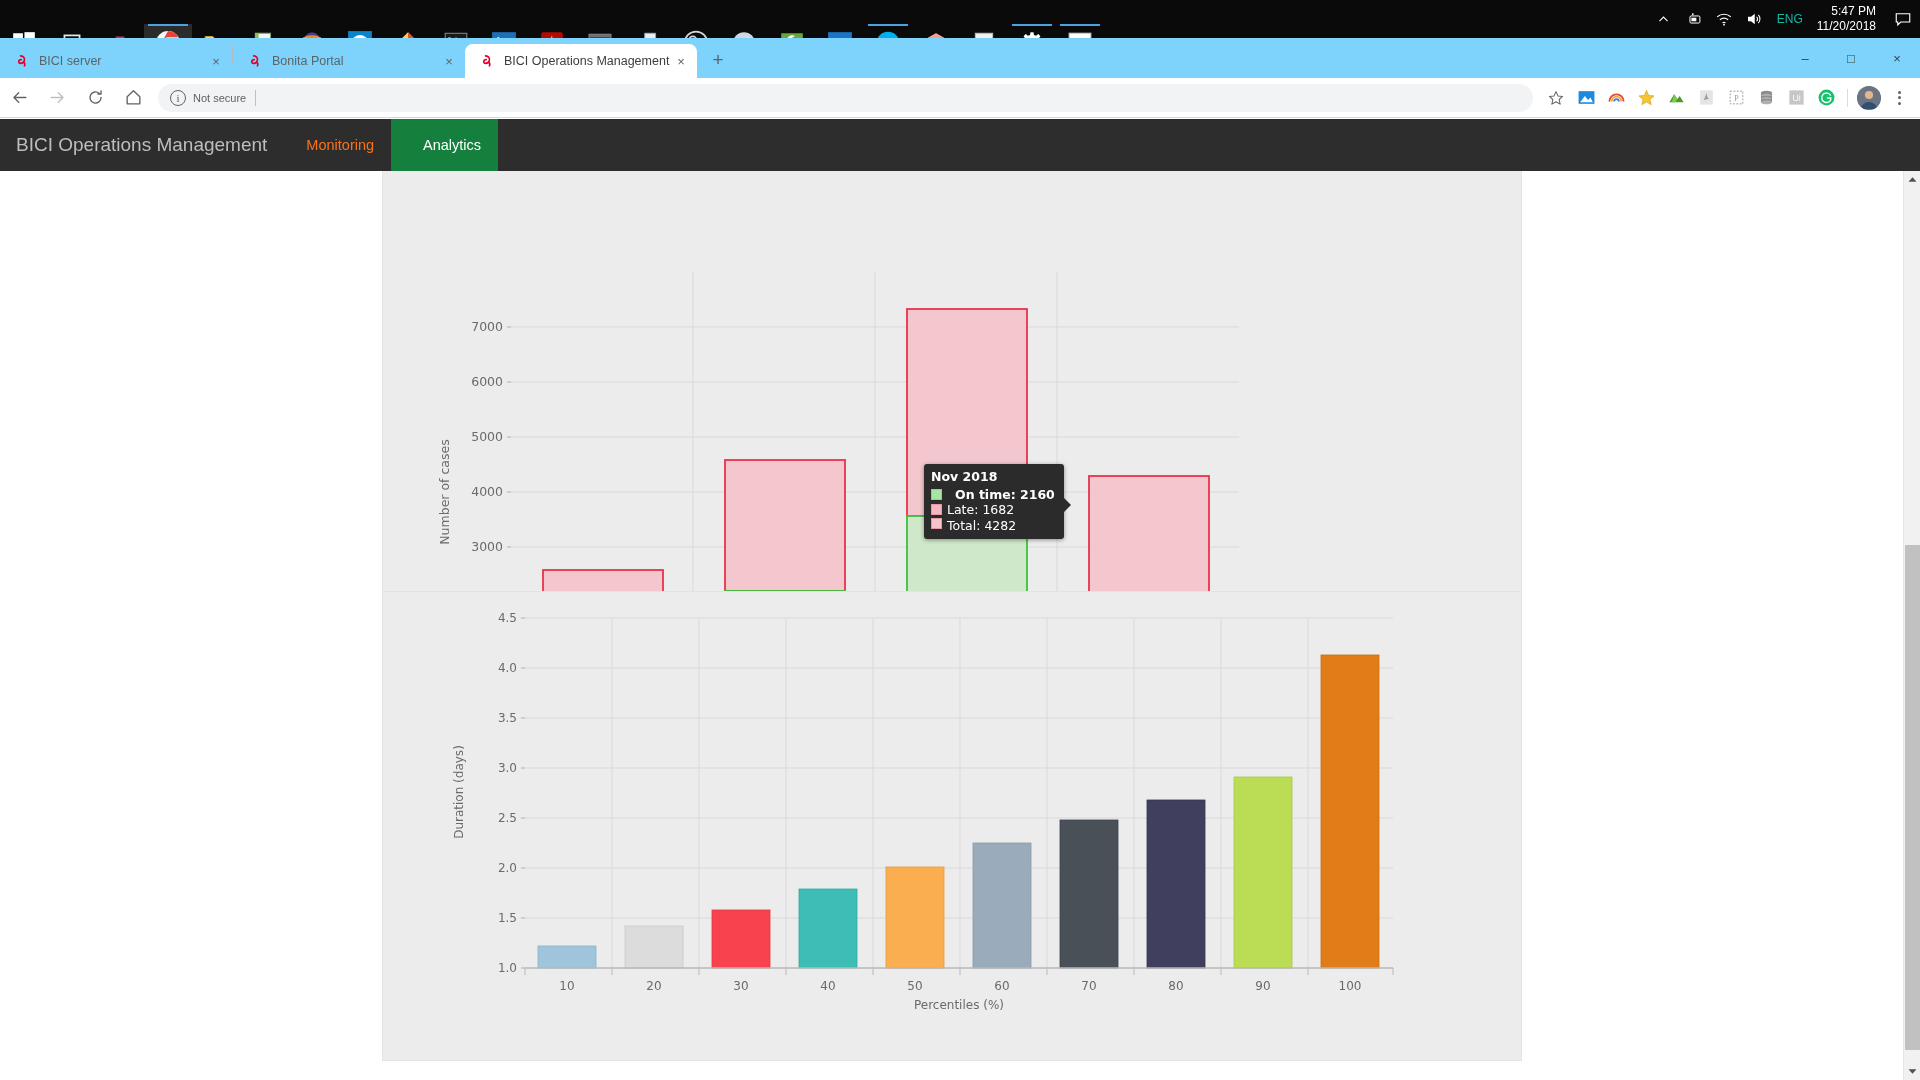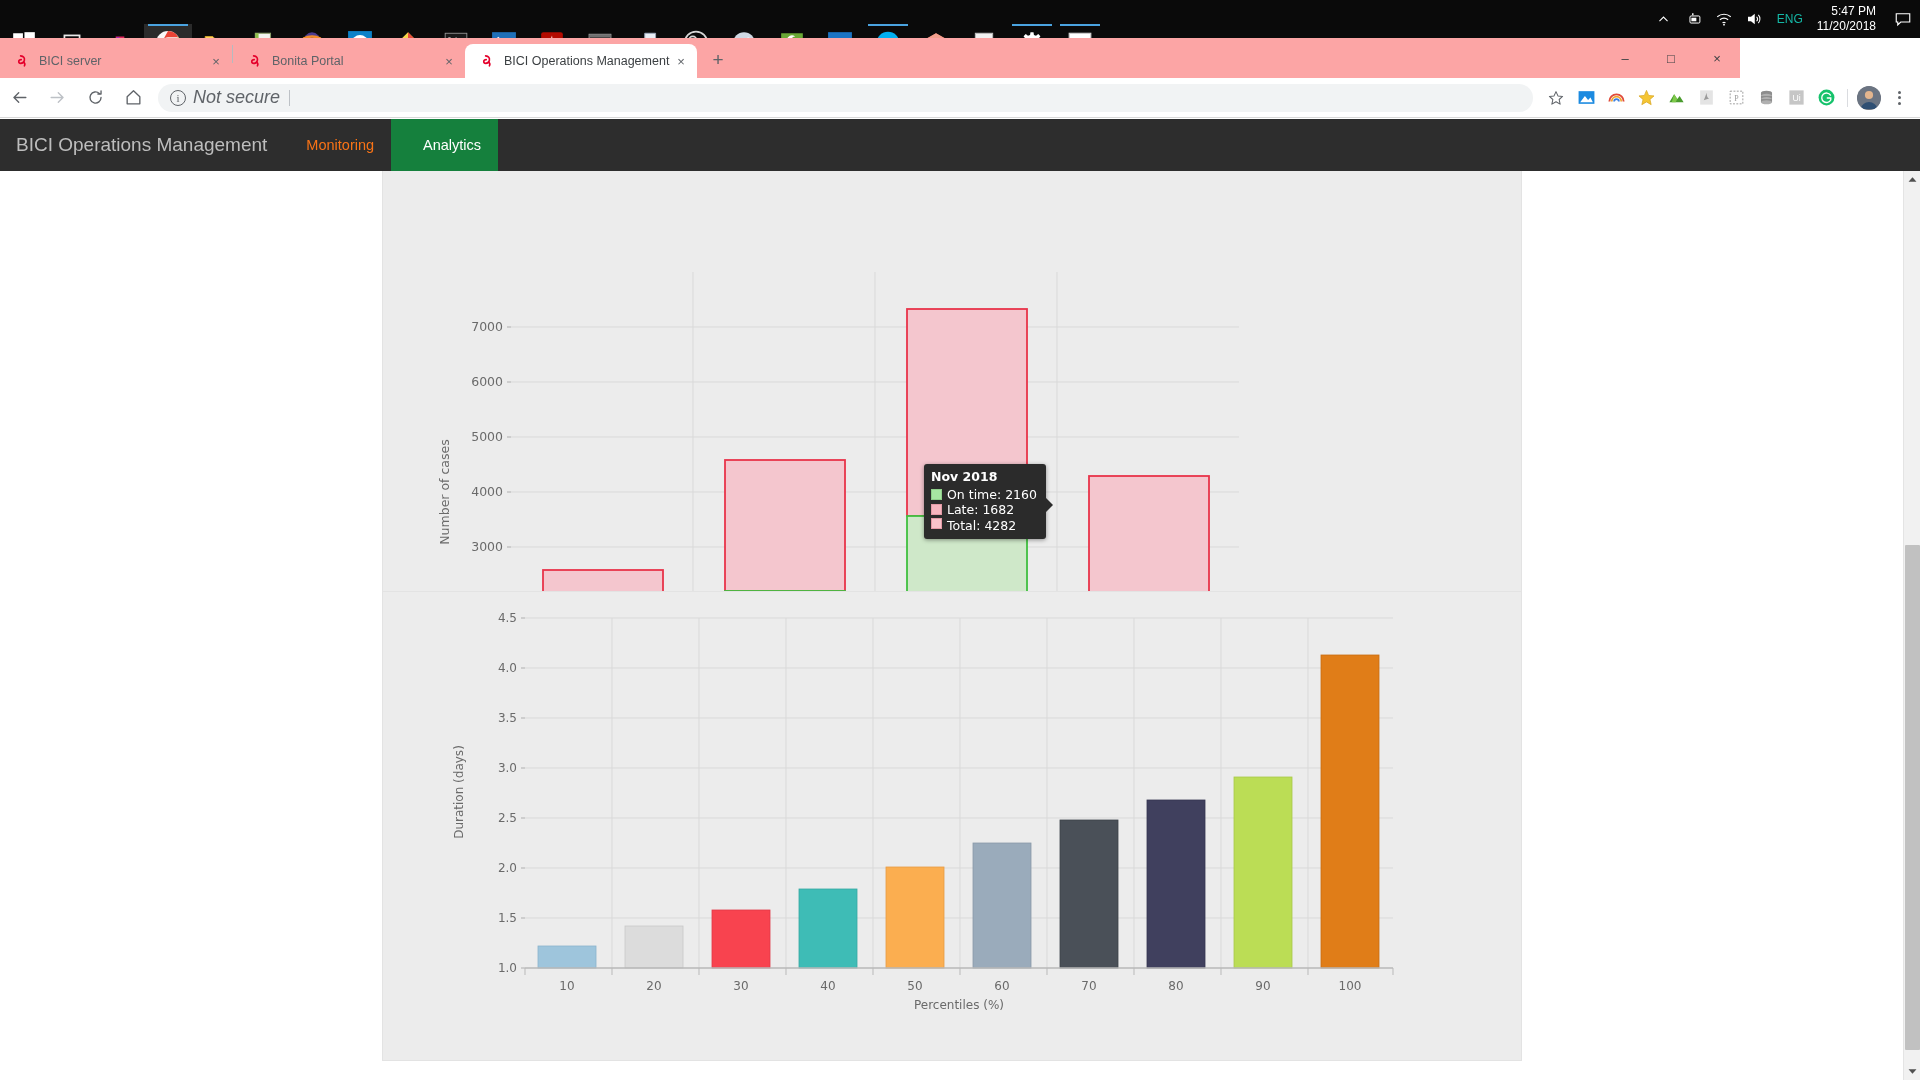--- a/index.html
+++ b/index.html
@@ -49,22 +49,22 @@
     display: flex; flex-direction: column; align-items: flex-end;
     justify-content: center; line-height: 15px; padding: 0 10px 0 6px;
     font-size: 12px; color: #fff;
   }
   .tb-lang { padding: 0 8px; font-size: 12px; color:#14b8a6; }
   .tb-notify { width: 34px; height: 38px; display:flex; align-items:center; justify-content:center; }
 
   
   .chrome-tabstrip {
     position: absolute; top: 38px; left: 0;
-    width: 1740px; height: 40px;
-    background: #fca5a5;
+    width: 1920px; height: 40px;
+    background: #7dd3fc;
     display: flex; align-items: flex-end;
   }
   .tab {
     height: 34px; width: 232px;
     display: flex; align-items: center;
     padding: 0 8px 0 14px;
     font-size: 12.5px; color: #3c4043;
     position: relative;
   }
   .tab.inactive { color: #5f6368; }
@@ -122,21 +122,21 @@
     background: #f1f3f4; border-radius: 14px;
     display: flex; align-items: center;
     padding: 0 12px; font-size: 13px; color: #202124;
   }
   .omni-info {
     width: 16px; height:16px; border-radius: 50%;
     border: 1.3px solid #5f6368; color:#5f6368;
     font-size: 11px; display:flex; align-items:center; justify-content:center;
     font-family: "Liberation Serif", serif; margin-right: 7px;
   }
-  .omni-notsecure { color: #5f6368; font-size: 18px; margin-right: 9px; font-style: italic; }
+  .omni-notsecure { color: #5f6368; font-size: 11px; margin-right: 9px; }
   .omni-divider { width:1px; height:16px; background:#bdc1c6; margin-right: 10px; }
   .omni-url { color: #202124; font-size: 13.5px; white-space: nowrap; }
   .omni-url .dim { color: #5f6368; }
   .tb-icons { display:flex; align-items:center; padding-right: 6px; }
   .tb-ico-btn {
     width: 30px; height: 30px;
     display:flex; align-items:center; justify-content:center;
   }
   .ext-sep { width:1px; height:18px; background:#dadce0; margin: 0 6px; }
   .avatar {
@@ -684,21 +684,21 @@
         <text x="584" y="12">Oct 2018</text>
         <text x="766" y="12">Nov 2018</text>
         <text x="493" y="34">Months</text>
       </g>
     </svg>
 
     <div style="position:absolute; left:541px; top:372px; background:#2b2b2b; border-radius:3px;
                 padding:5px 9px 6px 7px; color:#ffffff; font-size:12.5px; line-height:15.5px;
                 font-family:'DejaVu Sans', sans-serif; box-shadow:0 1px 4px rgba(0,0,0,.4);">
       <div style="font-weight:bold; margin-bottom:2px;">Nov 2018</div>
-      <div style="display:flex; align-items:center; gap:5px;">
+      <div style="display:flex; align-items:center; gap:13px;font-weight:bold;">
         <span style="width:11px;height:11px;display:inline-block;background:#a7e6a2;border:1px solid #8fcf8a;"></span>
         <span>On time: 2160</span>
       </div>
       <div style="display:flex; align-items:center; gap:5px;">
         <span style="width:11px;height:11px;display:inline-block;background:#f7b5bf;border:1px solid #e49aa6;"></span>
         <span>Late: 1682</span>
       </div>
       <div style="display:flex; align-items:flex-start; gap:5px;">
         <span style="width:11px;height:11px;display:inline-block;background:#f9c3cb;border:1px solid #e49aa6;"></span>
         <span>Total: 4282</span>

